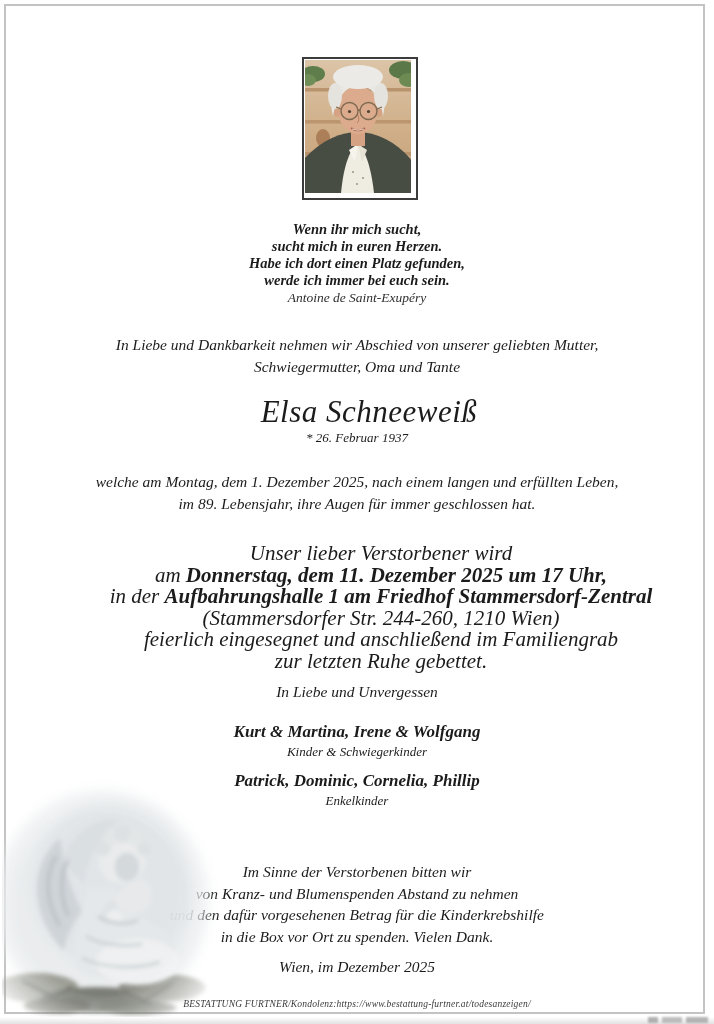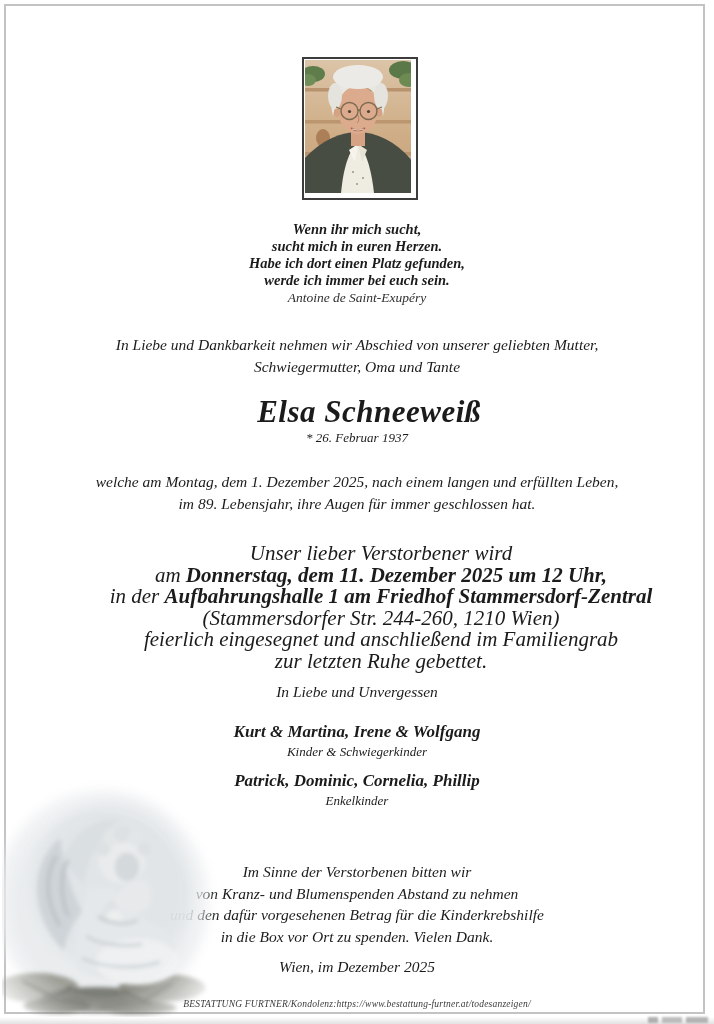--- a/index.html
+++ b/index.html
@@ -27,21 +27,21 @@
     position:absolute;right:6px;bottom:1px;width:60px;height:6px;
     background:
       linear-gradient(90deg,#9a9a9a 0 10px,transparent 10px 14px,#ababab 14px 34px,transparent 34px 38px,#9f9f9f 38px 60px);
     filter:blur(1.3px);opacity:.75;
   }
   
   .tb{position:absolute;left:0;right:0;text-align:center;}
   .quote{top:221px;font-size:14.5px;line-height:17px;font-weight:bold;}
   .quote-attr{top:289px;font-size:13.5px;line-height:17px;font-weight:normal;color:#2e2e2e;}
   .intro{top:334px;font-size:15.5px;line-height:21.5px;}
-  .deceased-name{top:394px;font-size:31px;line-height:36px;font-weight:bold;letter-spacing:.5px;padding-left:24px;}
+  .deceased-name{top:394px;font-size:31px;line-height:36px;font-weight:normal;letter-spacing:.5px;padding-left:24px;}
   .birth{top:429px;font-size:13px;line-height:18px;}
   .death{top:471px;font-size:15.5px;line-height:21.5px;}
   .funeral{top:543px;font-size:21px;line-height:21.5px;margin-left:48px;}
   .farewell-heading{top:683px;font-size:15.5px;}
   .names-1{top:722px;font-size:17px;font-weight:bold;}
   .rel-1{top:744px;font-size:13px;}
   .names-2{top:771px;font-size:17px;font-weight:bold;}
   .rel-2{top:793px;font-size:13px;}
   .closing{top:816px;font-size:15.5px;}
   .donation{top:861px;font-size:15.5px;line-height:21.5px;}
@@ -139,21 +139,21 @@
   <div class="tb deceased-name">Elsa Schneeweiß</div>
   <div class="tb birth">* 26. Februar 1937</div>
 
   <div class="tb death">
     <div>welche am Montag, dem 1. Dezember 2025, nach einem langen und erfüllten Leben,</div>
     <div>im 89. Lebensjahr, ihre Augen für immer geschlossen hat.</div>
   </div>
 
   <div class="tb funeral">
     <div>Unser lieber Verstorbener wird</div>
-    <div><span>am </span><b>Donnerstag, dem 11. Dezember 2025 um 12 Uhr,</b></div>
+    <div><span>am </span><b>Donnerstag, dem 11. Dezember 2025 um 17 Uhr,</b></div>
     <div><span>in der </span><b>Aufbahrungshalle 1 am Friedhof Stammersdorf-Zentral</b></div>
     <div>(Stammersdorfer Str. 244-260, 1210 Wien)</div>
     <div>feierlich eingesegnet und anschließend im Familiengrab</div>
     <div>zur letzten Ruhe gebettet.</div>
   </div>
 
   <div class="tb farewell-heading">In Liebe und Unvergessen</div>
   <div class="tb names-1">Kurt &amp; Martina, Irene &amp; Wolfgang</div>
   <div class="tb names-2">Patrick, Dominic, Cornelia, Phillip</div>
   <div class="tb rel-1">Kinder &amp; Schwiegerkinder</div>

